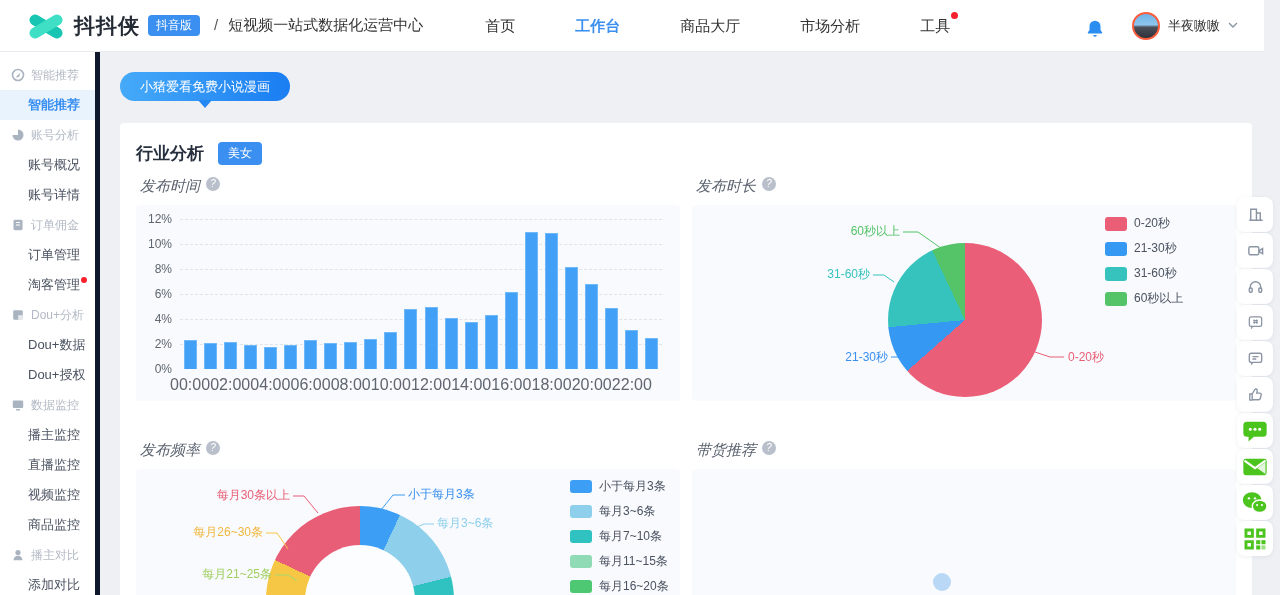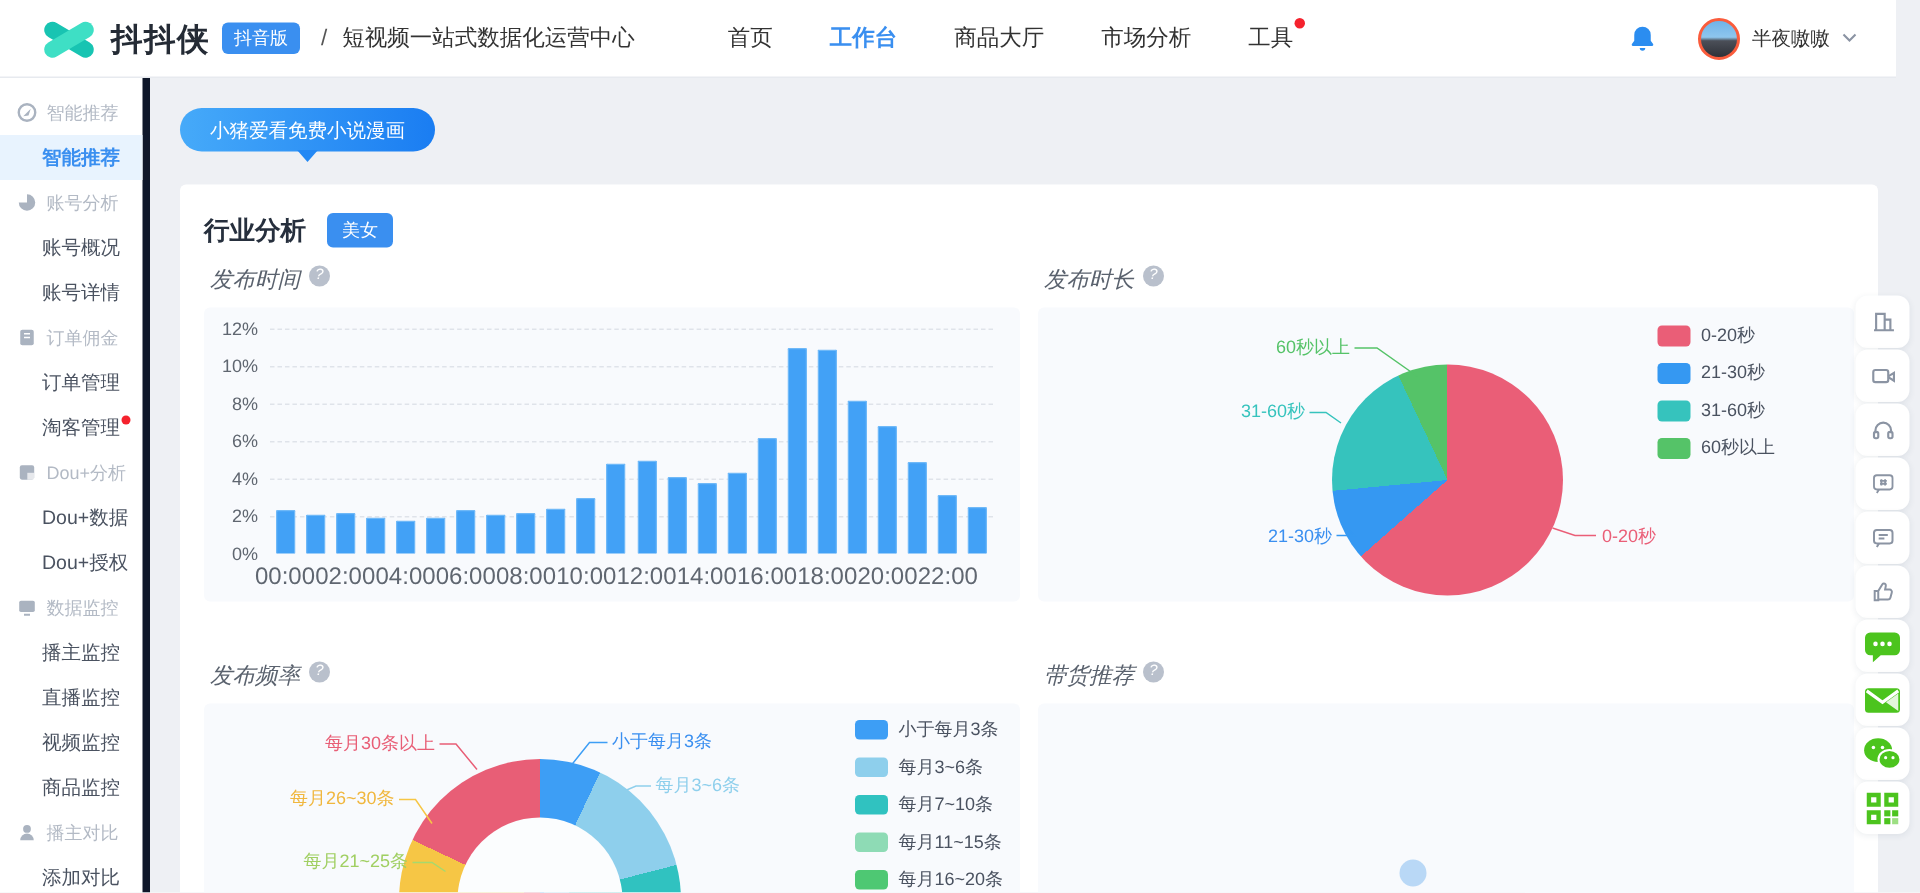--- a/index.html
+++ b/index.html
@@ -7,25 +7,25 @@
   body { font-family:"Liberation Sans","DejaVu Sans",sans-serif; background:#eef0f4; position:relative; color:#333; }
 
   
   .topbar { position:absolute; top:0; left:0; width:1264px; height:52px; background:#fff;
             border-bottom:1px solid #e7eaef; display:flex; align-items:center; z-index:40; }
   .logo-wrap { display:flex; align-items:center; margin-left:26px; }
   .brand { font-size:21px; font-weight:bold; color:#242b35; margin-left:8px; letter-spacing:1px; }
   .brand-badge { margin-left:8px; background:#3a8ff0; color:#fff; font-size:12px; padding:2px 8px; border-radius:4px; }
   .crumb { margin-left:14px; font-size:15px; color:#333; }
   .crumb .slash { color:#555; margin-right:10px; }
-  .nav { display:flex; margin-left:62px; gap:38px; }
+  .nav { display:flex; margin-left:62px; gap:60px; }
   .nav-item { font-size:15px; color:#333; cursor:pointer; position:relative; line-height:52px; }
   .nav-item.active { color:#3a8ff0; font-weight:bold; }
   .nav-item .dot { position:absolute; top:12px; right:-8px; width:7px; height:7px; border-radius:50%; background:#f5222d; }
-  .top-right { margin-left:auto; margin-right:26px; display:flex; align-items:center; gap:26px; }
+  .top-right { margin-left:auto; margin-right:26px; display:flex; align-items:flex-end; gap:26px; }
   .bell { width:22px; height:22px; cursor:pointer; }
   .user { display:flex; align-items:center; gap:8px; cursor:pointer; }
   .avatar { width:28px; height:28px; border-radius:50%; border:2px solid #fa5c3c;
             background:linear-gradient(180deg,#6fb3e8 0%,#8ec6ee 45%,#4b4f58 55%,#2e3138 100%); }
   .username { font-size:13px; color:#333; }
 
   
   .sidebar { position:absolute; top:52px; left:0; width:100px; bottom:0; background:#fff; z-index:30;
              border-right:5px solid #0f172a; padding-top:8px; }
   .side-section { height:30px; display:flex; align-items:center; padding-left:11px; gap:6px;

